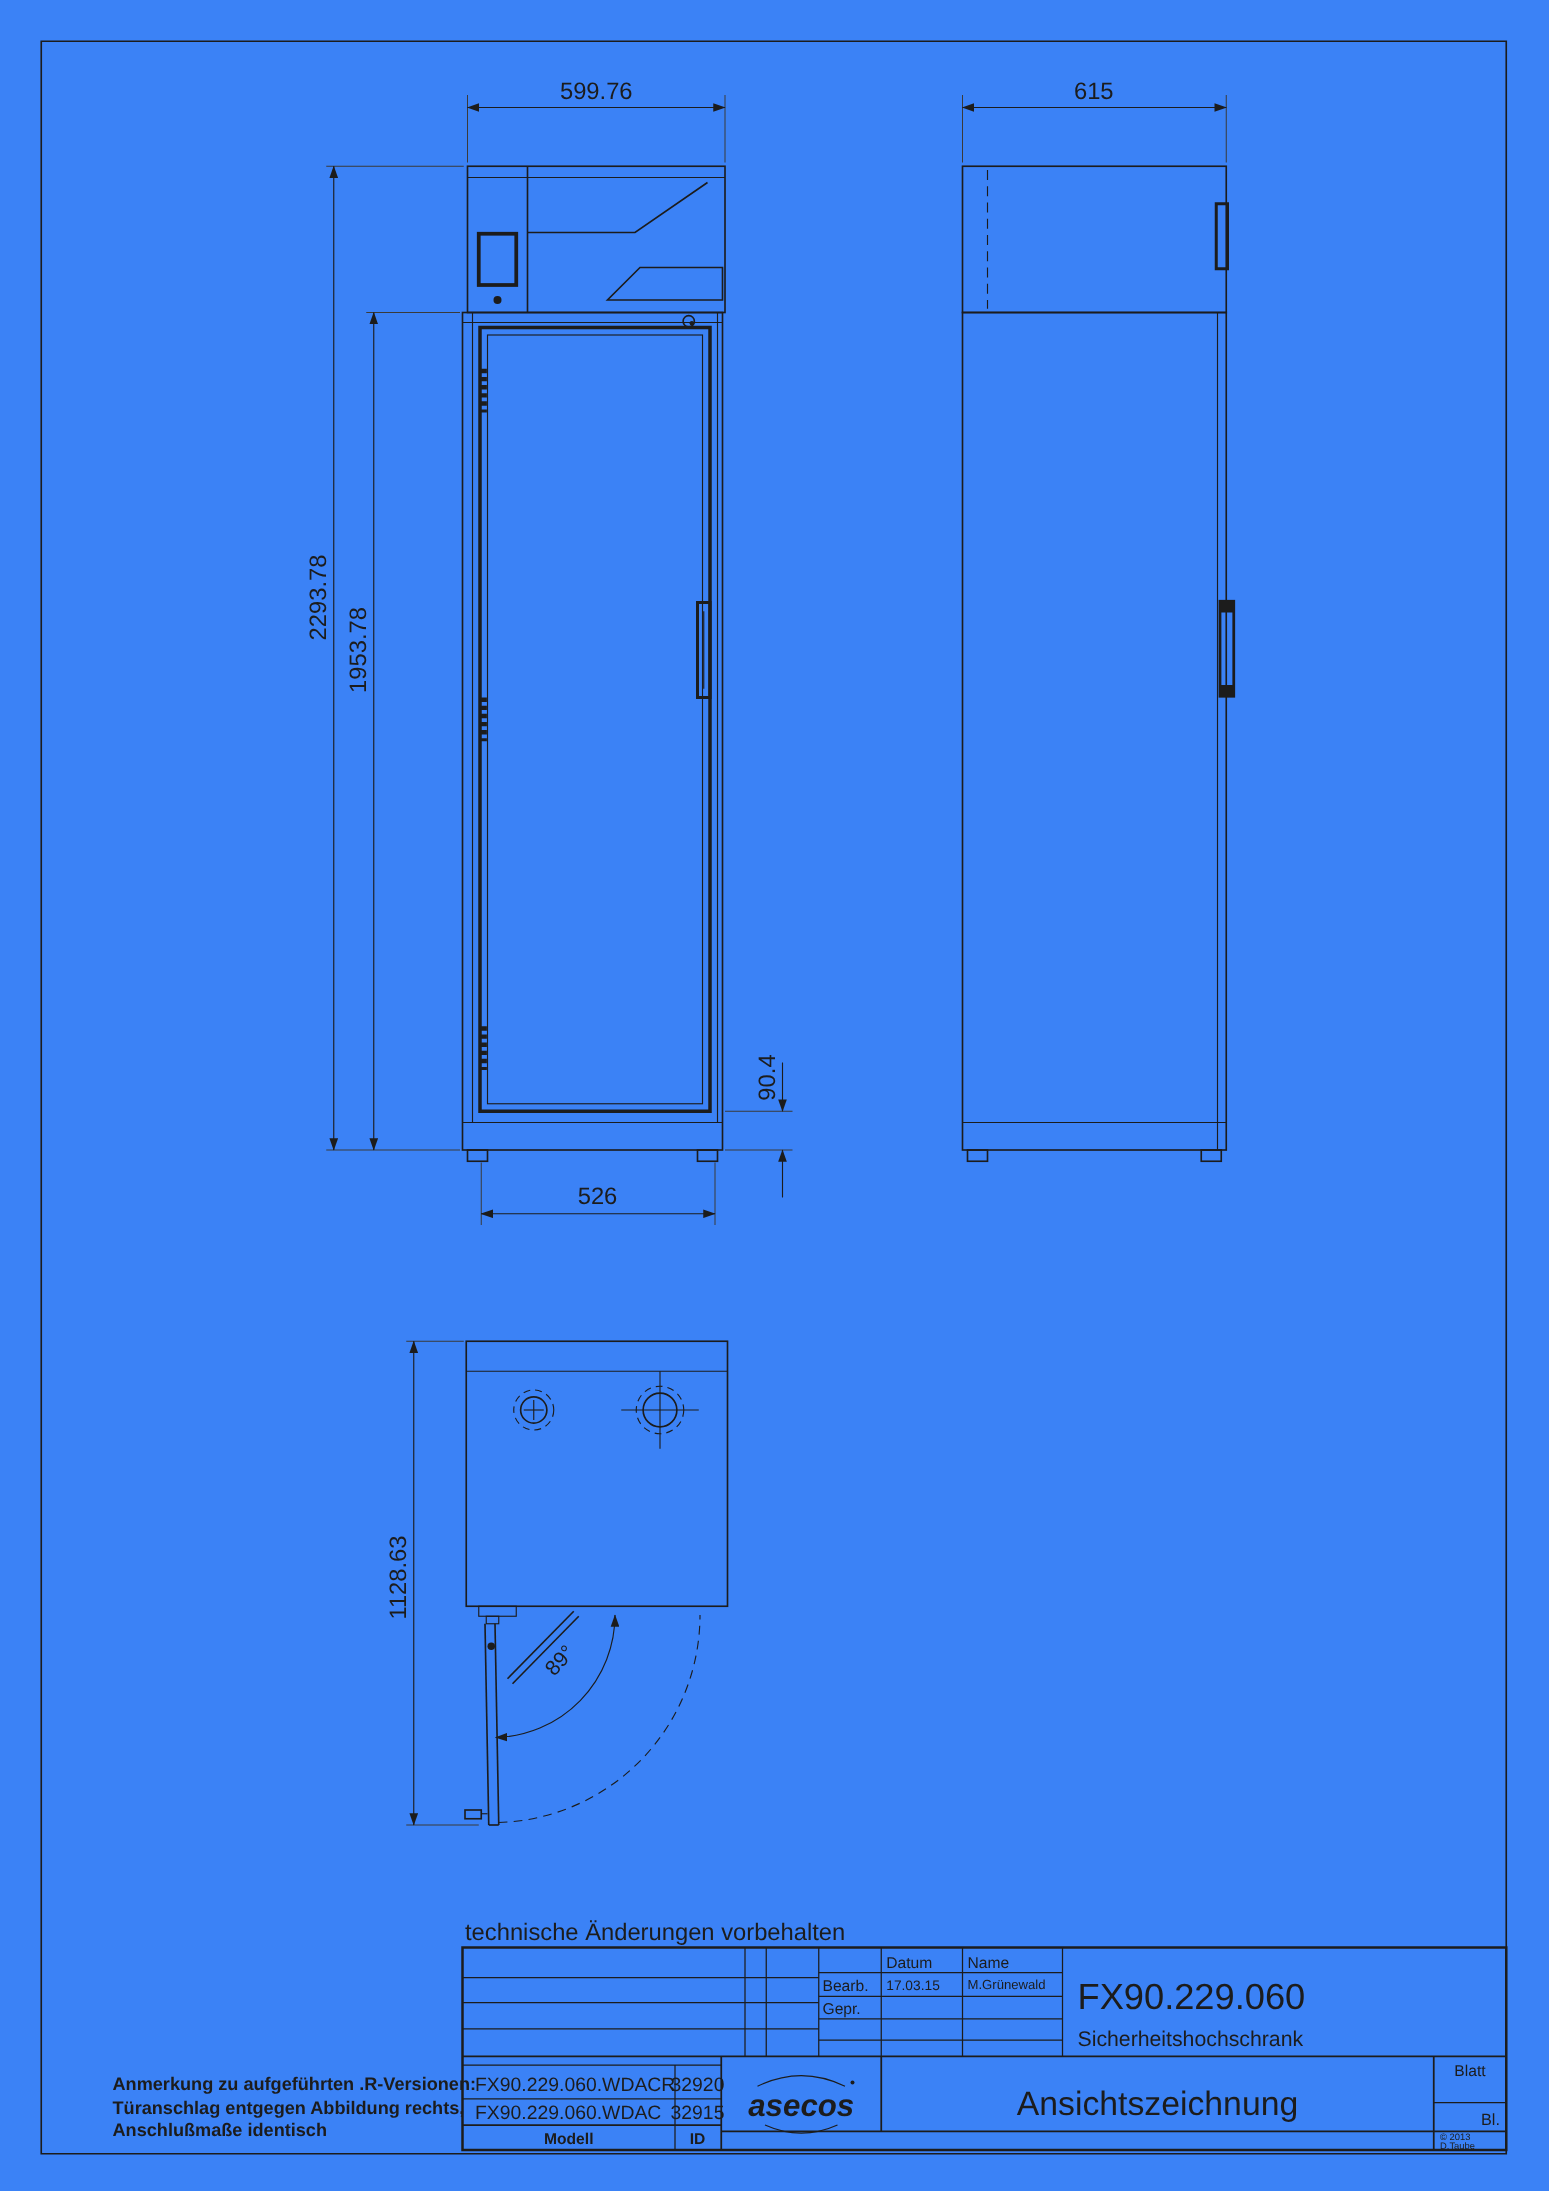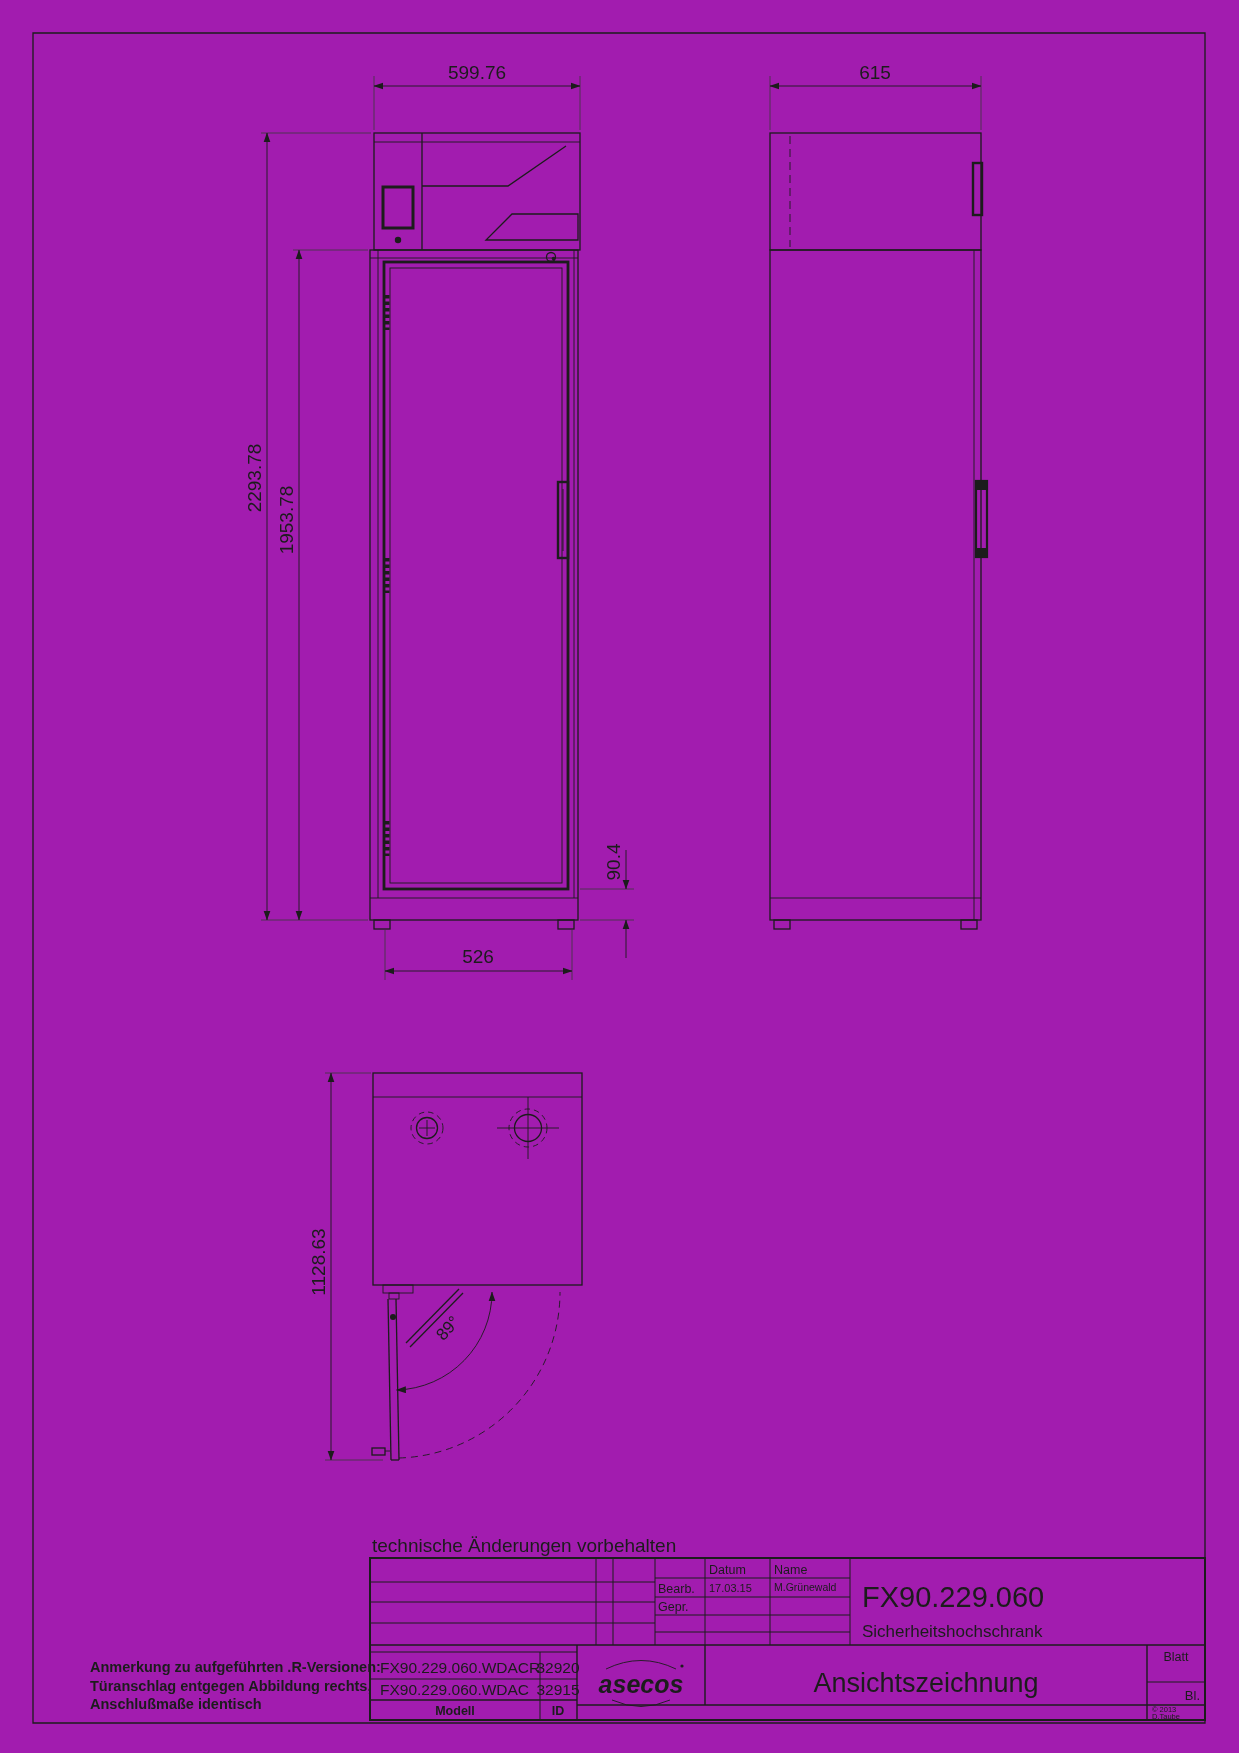--- a/index.html
+++ b/index.html
@@ -1,16 +1,16 @@
 <!DOCTYPE html>
 <html><head>
 <meta charset="utf-8">
 <style>
   html,body{margin:0;padding:0;background:#ffffff;}
-  .page{position:relative;width:1239px;height:1753px;background:#a21caf;overflow:hidden;}
+  .page{position:relative;width:1239px;height:1753px;background:#3b82f6;overflow:hidden;}
   svg{display:block;}
   svg text{font-family:"Liberation Sans",sans-serif;fill:#1c1c1c;}
   .ln{stroke:#1c1c1c;stroke-width:1.3;fill:none;}
   .thin{stroke:#1c1c1c;stroke-width:0.9;fill:none;}
   .xln{stroke:#3a3a3a;stroke-width:0.8;fill:none;}
   .dim{stroke:#1c1c1c;stroke-width:0.9;fill:none;}
   .dimtxt{font-size:19px;}
   .fill{fill:#1c1c1c;stroke:none;}
   .tb{stroke:#1c1c1c;fill:none;}
 </style>

